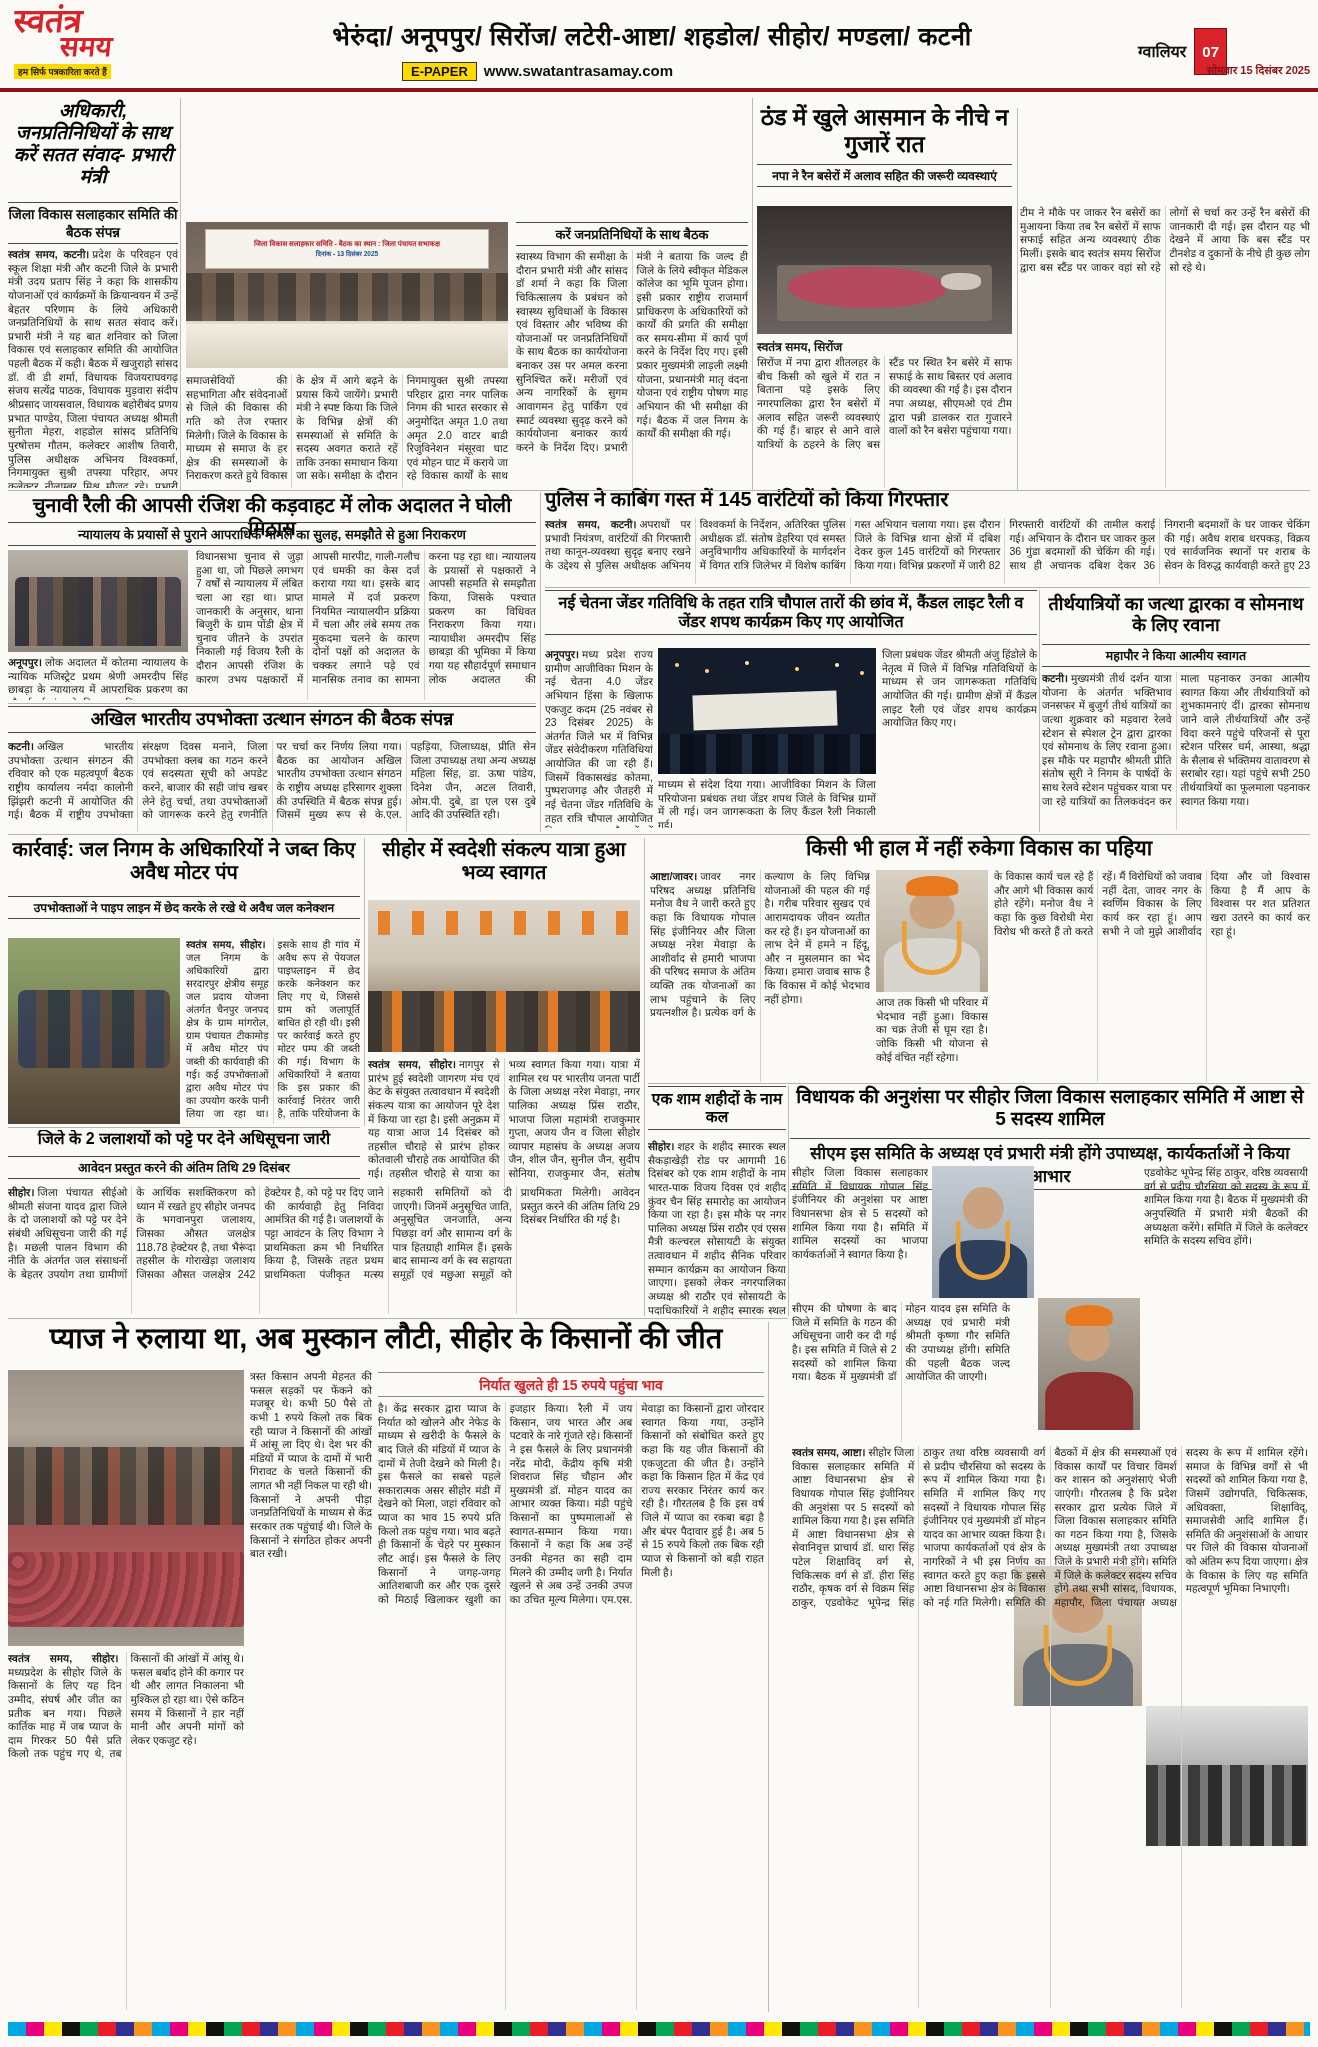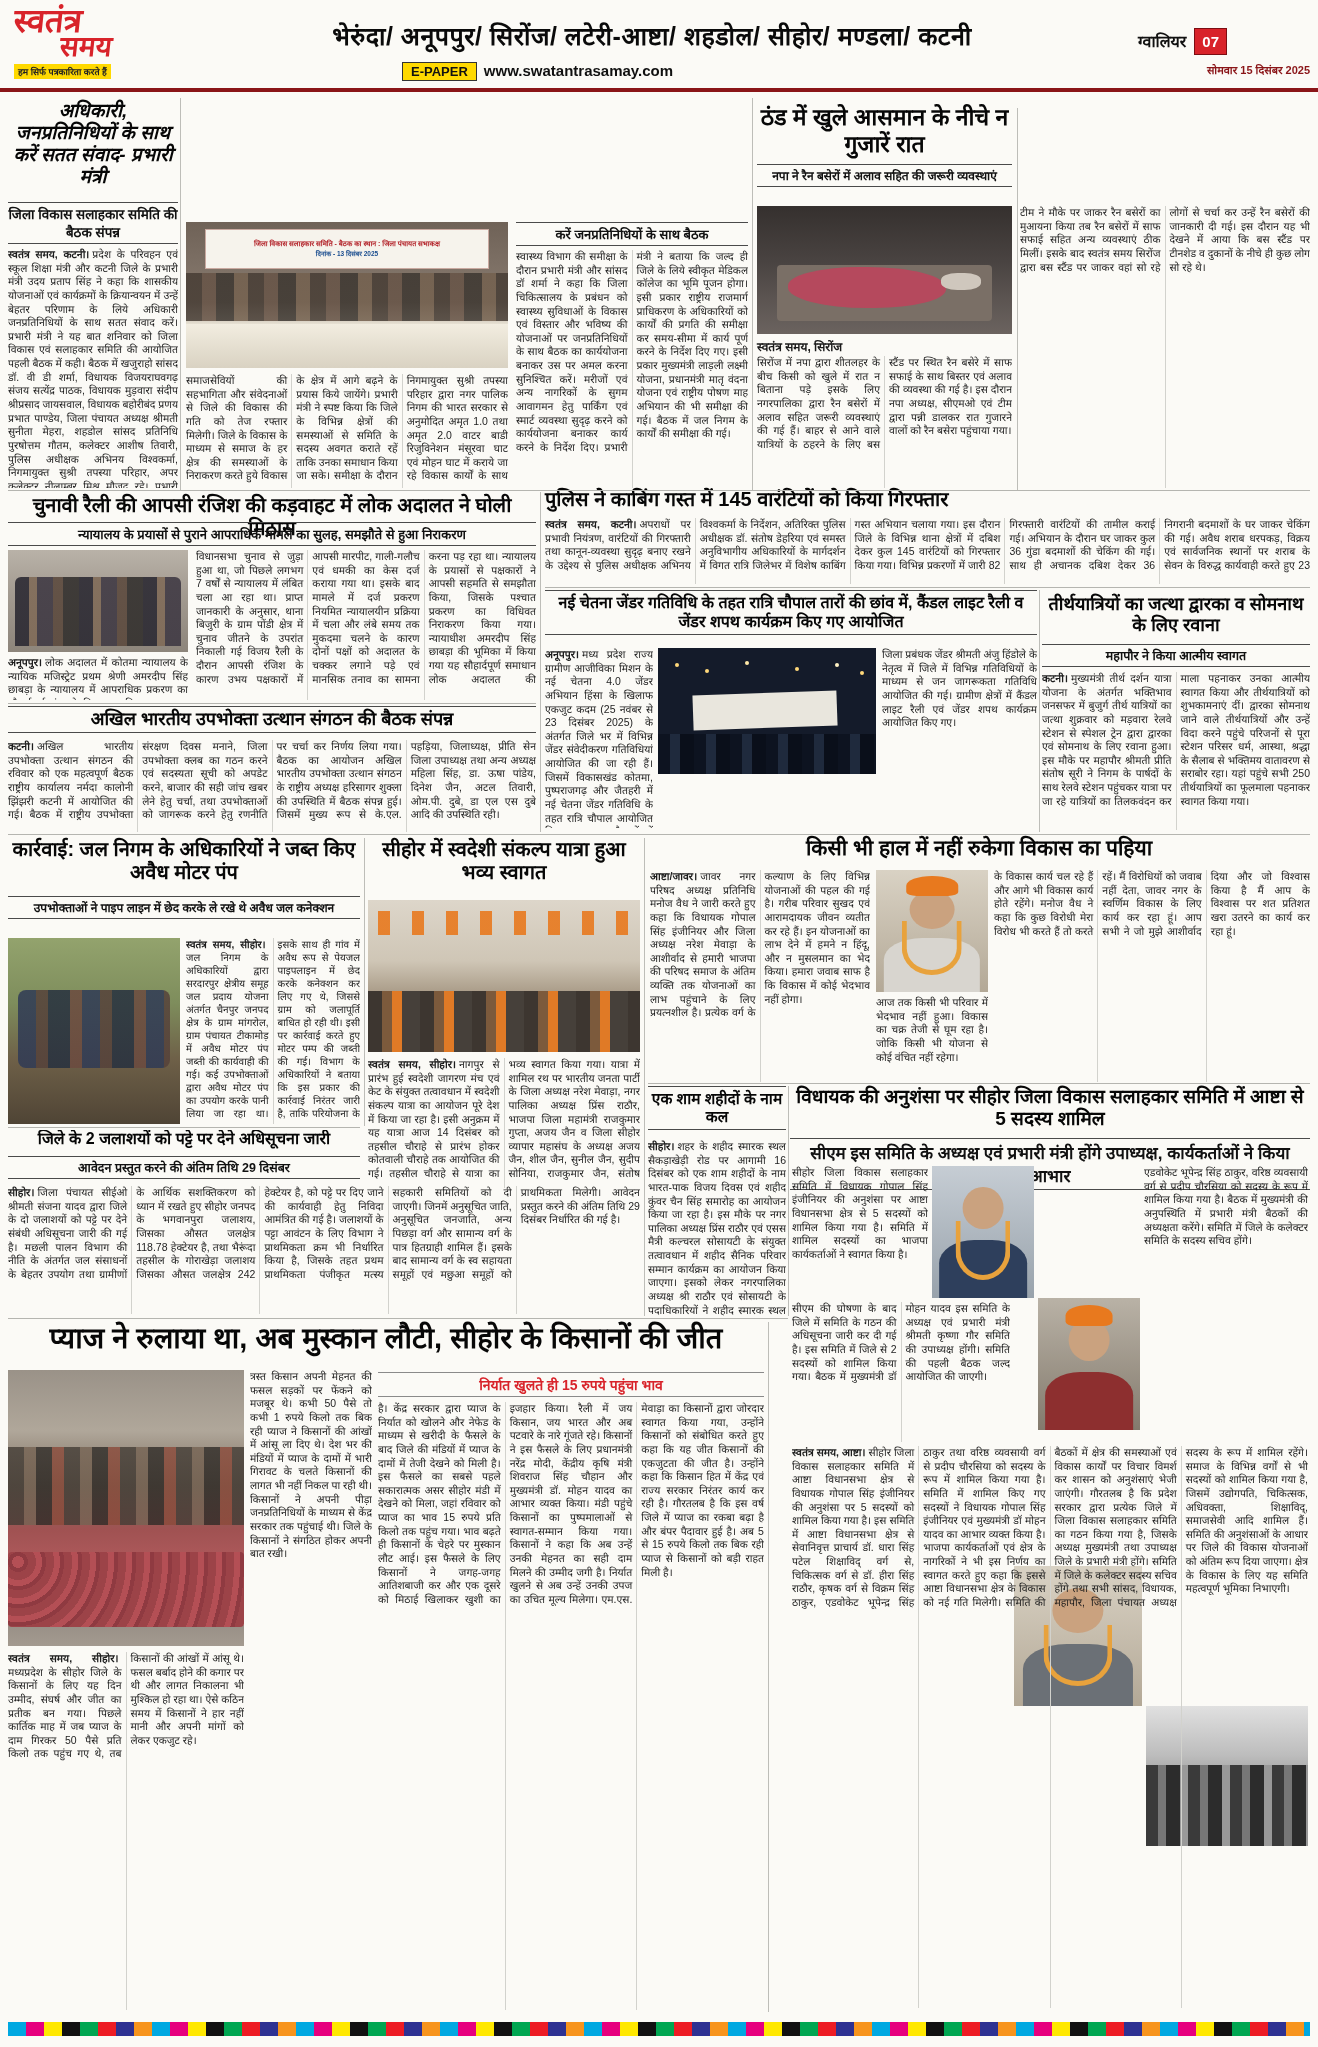--- a/index.html
+++ b/index.html
@@ -20,21 +20,21 @@
 .vline{width:1px;background:#bdbdb8;}
 .hline{height:1px;background:#b5b5b0;}
 .photo{overflow:hidden;position:relative;background:#9a9a9a;}
 
 
 .logo1{font-size:33px;font-weight:bold;color:var(--brand-red,#d8232a);transform:skewX(-6deg);line-height:1;}
 .logo2{font-size:28px;font-weight:bold;color:var(--brand-red,#d8232a);transform:skewX(-6deg);margin-left:46px;margin-top:-4px;line-height:1;}
 .tagline{font-size:9px;background:var(--accent-yellow,#ffd900);display:inline-block;padding:1px 4px;font-weight:bold;margin-top:1px;color:#222;}
 .cities{font-weight:bold;font-size:25px;color:#0a0a0a;text-align:center;letter-spacing:.5px;white-space:nowrap;}
 .edition{font-weight:bold;font-size:16px;color:#111;}
-.pageno{display:inline-block;background:var(--brand-red,#d8232a);color:#fff;font-weight:bold;font-size:15px;padding:4px 7px;border:1px solid #7c0d12;margin-left:8px;}
+.pageno{display:inline-block;background:var(--brand-red,#d8232a);color:#fff;font-weight:bold;font-size:15px;padding:14px 7px;border:1px solid #7c0d12;margin-left:8px;}
 .epaper-badge{background:var(--accent-yellow,#ffd900);border:1px solid #333;padding:1px 8px;font-weight:bold;font-size:13px;color:#111;cursor:pointer;}
 .website{font-weight:bold;font-size:15px;margin-left:7px;color:#101010;cursor:pointer;}
 .dateline{color:var(--dark-red,#8a1518);font-weight:bold;font-size:11px;}
 
 
 .ph-meeting{background:linear-gradient(180deg,#6f6257 0%,#7d7065 30%,#8b7d70 55%,#e8e2d4 70%,#d8d0c0 100%);}
 .mt-banner{position:absolute;left:6%;top:5%;width:88%;height:27%;background:#f6f3ec;border:1px solid #c9a9a0;display:flex;flex-direction:column;justify-content:center;text-align:center;}
 .mt-banner-t{font-size:7px;color:#b3232a;font-weight:bold;line-height:1.25;}
 .mt-banner-d{font-size:6.5px;color:#1a4d8f;font-weight:bold;}
 .mt-people{position:absolute;left:0;top:35%;width:100%;height:33%;background:repeating-linear-gradient(90deg,#463c34 0 16px,#665346 16px 30px,#3c3630 30px 48px,#73604e 48px 62px);opacity:.85;}
@@ -161,20 +161,21 @@
   <section class="abs" style="left:545px;top:590px;width:492px;height:242px;">
     <h2 class="hl abs center" style="left:0;top:0;width:492px;font-size:16px;border-top:1px solid #4a4a4a;border-bottom:1px solid #4a4a4a;padding:3px 0;">नई चेतना जेंडर गतिविधि के तहत रात्रि चौपाल तारों की छांव में, कैंडल लाइट रैली व जेंडर शपथ कार्यक्रम किए गए आयोजित</h2>
     <div class="body abs" style="left:0;top:58px;width:108px;height:180px;">
       <b class="byl">अनूपपुर।</b><span>मध्य प्रदेश राज्य ग्रामीण आजीविका मिशन के नई चेतना 4.0 जेंडर अभियान हिंसा के खिलाफ एकजुट कदम (25 नवंबर से 23 दिसंबर 2025) के अंतर्गत जिले भर में विभिन्न जेंडर संवेदीकरण गतिविधियां आयोजित की जा रही हैं। जिसमें विकासखंड कोतमा, पुष्पराजगढ़ और जैतहरी में नई चेतना जेंडर गतिविधि के तहत रात्रि चौपाल आयोजित किए गए। इन चौपालों में ग्रामीण महिलाओं ने भाग लिया।</span>
     </div>
     <div class="photo ph-night abs" style="left:113px;top:58px;width:218px;height:126px;">
       <div class="nt-dots"></div>
       <div class="nt-banner"></div>
       <div class="nt-people"></div>
     </div>
+    <div class="body abs" style="left:113px;top:188px;width:218px;height:50px;">माध्यम से संदेश दिया गया। आजीविका मिशन के जिला परियोजना प्रबंधक तथा जेंडर शपथ जिले के विभिन्न ग्रामों में ली गई। जन जागरूकता के लिए कैंडल रैली निकाली गई।</div>
     <div class="body abs" style="left:337px;top:58px;width:155px;height:180px;">जिला प्रबंधक जेंडर श्रीमती अंजु हिंडोले के नेतृत्व में जिले में विभिन्न गतिविधियों के माध्यम से जन जागरूकता गतिविधि आयोजित की गई। ग्रामीण क्षेत्रों में कैंडल लाइट रैली एवं जेंडर शपथ कार्यक्रम आयोजित किए गए।</div>
   </section>
 
   <section class="abs" style="left:1042px;top:590px;width:268px;height:242px;">
     <h2 class="hl abs center" style="left:0;top:4px;width:268px;font-size:18px;">तीर्थयात्रियों का जत्था द्वारका व सोमनाथ के लिए रवाना</h2>
     <div class="kicker abs" style="left:0;top:54px;width:268px;font-size:12.5px;">महापौर ने किया आत्मीय स्वागत</div>
     <div class="body c2 abs" style="left:0;top:82px;width:268px;height:158px;">
       <b class="byl">कटनी।</b><span>मुख्यमंत्री तीर्थ दर्शन यात्रा योजना के अंतर्गत भक्तिभाव जनसफर में बुजुर्ग तीर्थ यात्रियों का जत्था शुक्रवार को मड़वारा रेलवे स्टेशन से स्पेशल ट्रेन द्वारा द्वारका एवं सोमनाथ के लिए रवाना हुआ। इस मौके पर महापौर श्रीमती प्रीति संतोष सूरी ने निगम के पार्षदों के साथ रेलवे स्टेशन पहुंचकर यात्रा पर जा रहे यात्रियों का तिलकवंदन कर माला पहनाकर उनका आत्मीय स्वागत किया और तीर्थयात्रियों को शुभकामनाएं दीं। द्वारका सोमनाथ जाने वाले तीर्थयात्रियों और उन्हें विदा करने पहुंचे परिजनों से पूरा स्टेशन परिसर धर्म, आस्था, श्रद्धा के सैलाब से भक्तिमय वातावरण से सराबोर रहा। यहां पहुंचे सभी 250 तीर्थयात्रियों का फूलमाला पहनाकर स्वागत किया गया।</span>
     </div>
   </section>

